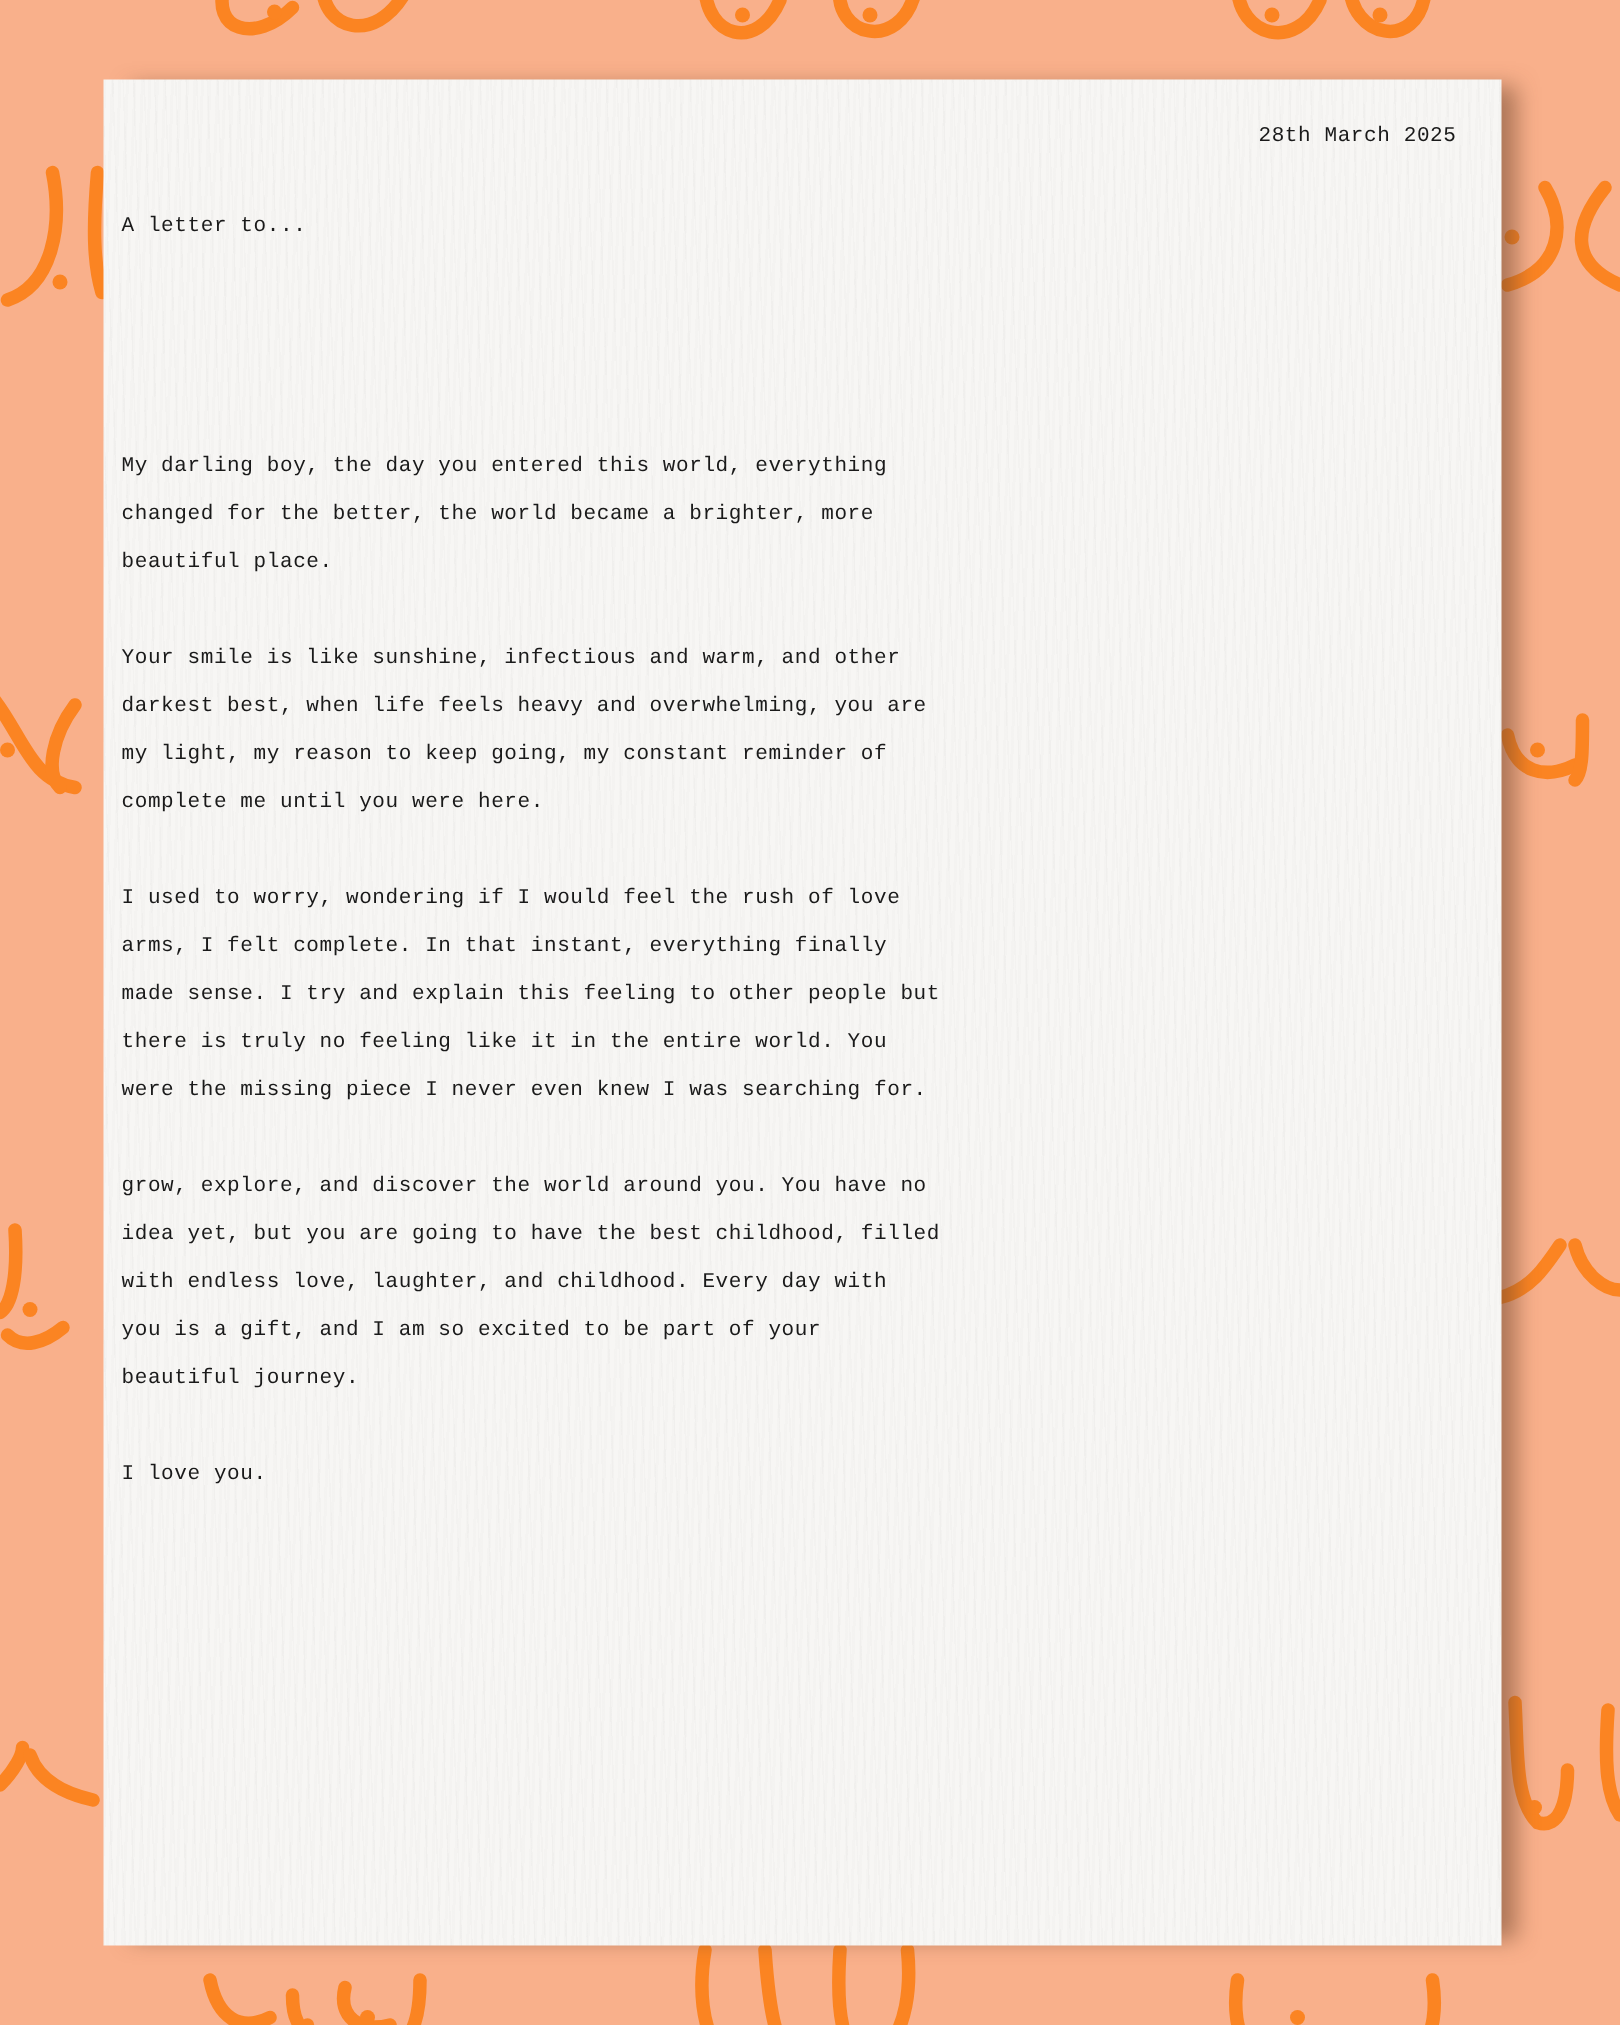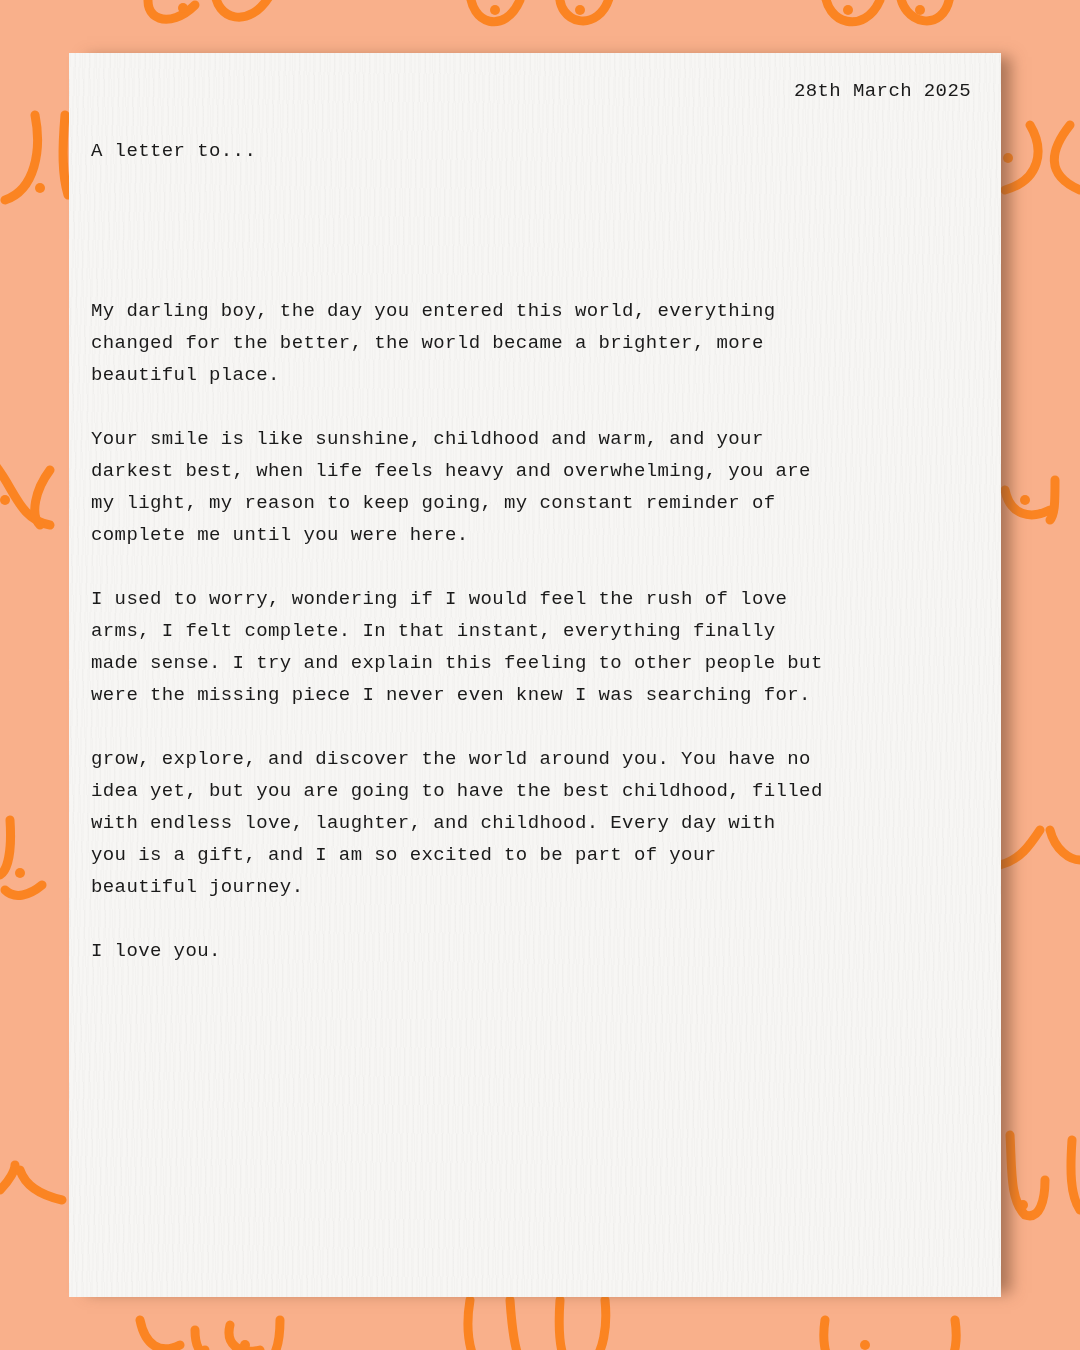--- a/index.html
+++ b/index.html
@@ -11,24 +11,24 @@
   .paper {
     position:absolute; left:69px; top:53px; width:932px; height:1244px;
     background:
       repeating-linear-gradient(92deg, rgba(0,0,0,0.012) 0px, rgba(0,0,0,0.012) 2px, rgba(255,255,255,0) 2px, rgba(255,255,255,0) 5px),
       repeating-linear-gradient(88deg, rgba(0,0,0,0.015) 0px, rgba(0,0,0,0.015) 1px, rgba(255,255,255,0) 1px, rgba(255,255,255,0) 7px),
       #f7f6f4;
     box-shadow: 14px 0 14px -4px rgba(110,70,45,0.55);
   }
   .text {
     font-family:"Liberation Mono", "DejaVu Sans Mono", monospace;
-    font-size:19px; color:#1a1a1a; letter-spacing:0.4px;
+    font-size:14px; color:#1a1a1a; letter-spacing:0.4px;
   }
   .date { position:absolute; right:30px; top:24px; }
-  .body-wrap { position:absolute; left:22px; top:82px; width:890px; }
+  .body-wrap { position:absolute; left:12px; top:82px; width:890px; }
   .line { display:block; height:32px; line-height:32px; white-space:pre; }
   .date .line { height:28px; line-height:28px; }
 </style>
 </head>
 <body>
 
 <svg class="doodles" viewBox="0 0 1080 1350" xmlns="http://www.w3.org/2000/svg">
   <g fill="none" stroke="#fb8422" stroke-width="9" stroke-linecap="round">
 
     <path d="M150 -10 C140 20 170 30 195 5"></path>
@@ -97,31 +97,32 @@
     <span class="line"></span>
 
     <div>
       <span class="line">My darling boy, the day you entered this world, everything</span>
       <span class="line">changed for the better, the world became a brighter, more</span>
       <span class="line">beautiful place.</span>
     </div>
     <span class="line"></span>
 
     <div>
-      <span class="line">Your smile is like sunshine, childhood and warm, and your</span>
+      <span class="line">Your smile is like sunshine, infectious and warm, and other</span>
       <span class="line">darkest best, when life feels heavy and overwhelming, you are</span>
       <span class="line">my light, my reason to keep going, my constant reminder of</span>
       <span class="line">complete me until you were here.</span>
     </div>
     <span class="line"></span>
 
     <div>
       <span class="line">I used to worry, wondering if I would feel the rush of love</span>
       <span class="line">arms, I felt complete. In that instant, everything finally</span>
       <span class="line">made sense. I try and explain this feeling to other people but</span>
+      <span class="line">there is truly no feeling like it in the entire world. You</span>
       <span class="line">were the missing piece I never even knew I was searching for.</span>
     </div>
     <span class="line"></span>
 
     <div>
       <span class="line">grow, explore, and discover the world around you. You have no</span>
       <span class="line">idea yet, but you are going to have the best childhood, filled</span>
       <span class="line">with endless love, laughter, and childhood. Every day with</span>
       <span class="line">you is a gift, and I am so excited to be part of your</span>
       <span class="line">beautiful journey.</span>

